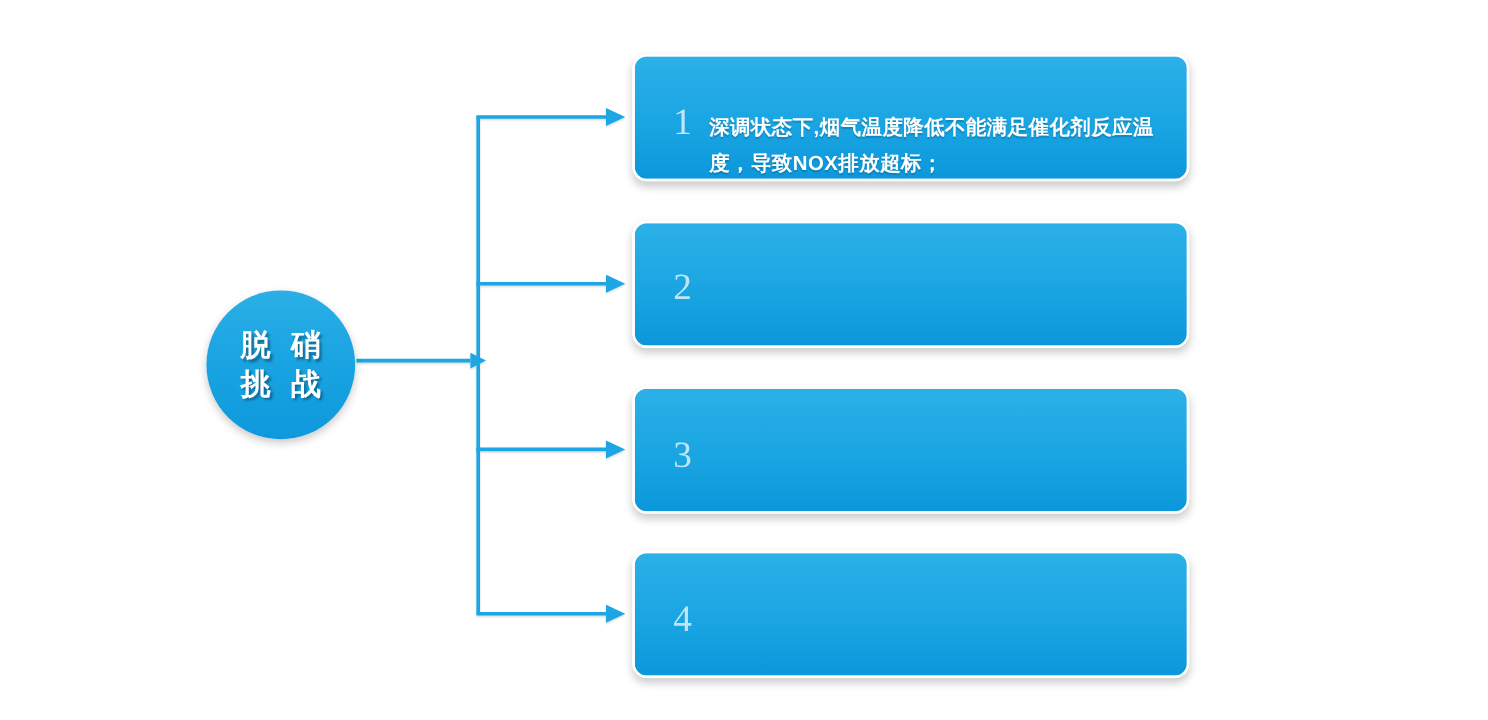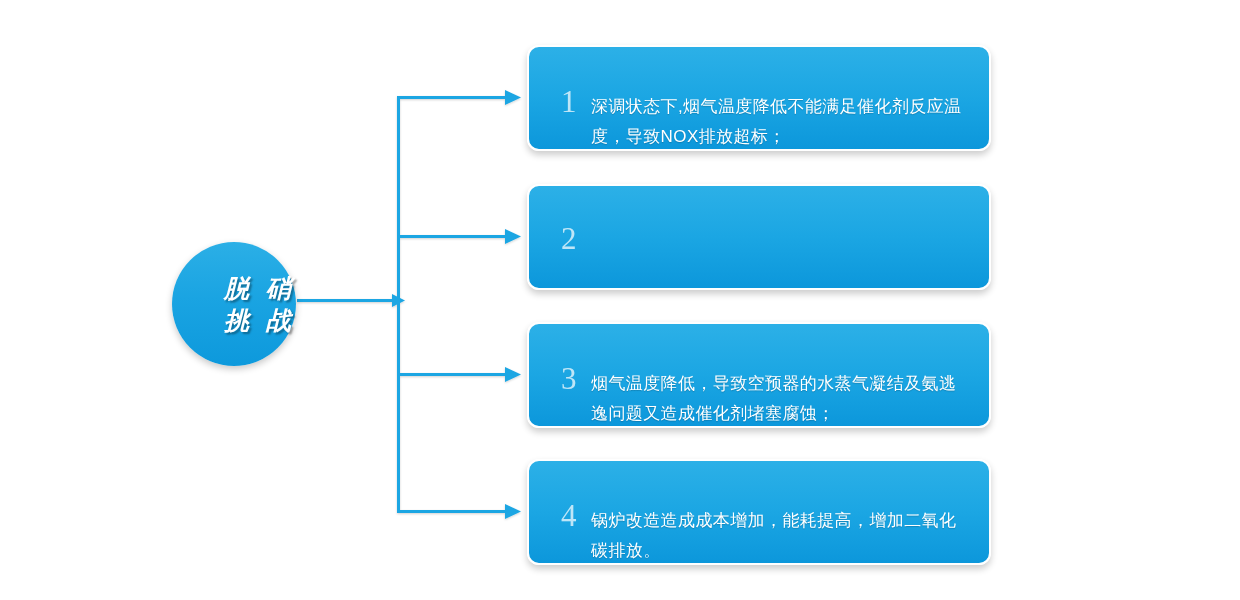--- a/index.html
+++ b/index.html
@@ -37,24 +37,23 @@
     position: absolute;
     left: 172px;
     top: 242px;
     width: 124px;
     height: 124px;
     border-radius: 50%;
     background: linear-gradient(180deg, #2BAFE6 0%, #1AA4E2 45%, #0D99DC 100%);
     box-shadow: 0 3px 7px rgba(0,0,0,0.22);
     display: flex;
     flex-direction: column;
-    align-items: flex-end;
+    align-items: center;
     justify-content: center;
     box-sizing: border-box;
-    font-style: italic;
   }
   .hub-line {
     color: #ffffff;
     font-size: 25px;
     font-weight: bold;
     letter-spacing: 5px;
     text-indent: 5px;
     line-height: 32px;
     text-shadow: 2px 2px 2px rgba(0,0,0,0.35);
     white-space: nowrap;
@@ -91,21 +90,21 @@
     text-align: left;
     align-self: center;
     margin-top: 6px;
   }
   .box-2 .box-num { margin-top: 2px; }
 
   .box-text {
     flex: 1 1 auto;
     color: #ffffff;
     font-size: 17px;
-    font-weight: normal;
+    font-weight: bold;
     line-height: 30px;
     letter-spacing: 0.4px;
     text-shadow: 0 1px 1px rgba(0,0,0,0.18);
     margin-top: 48px;
   }
 </style>
 </head>
 <body>
 
 <div id="diagram">
@@ -146,21 +145,19 @@
     <div class="box-num">1</div>
     <div class="box-text">深调状态下,烟气温度降低不能满足催化剂反应温度，导致NOX排放超标；</div>
   </div>
 
   <div class="box box-2">
     <div class="box-num">2</div>
   </div>
 
   <div class="box box-3">
     <div class="box-num">3</div>
-    <div class="box-text">烟气温度降低，导致空预器的水蒸气凝结及氨逃逸问题又造成催化剂堵塞腐蚀；</div>
   </div>
 
   <div class="box box-4">
     <div class="box-num">4</div>
-    <div class="box-text">锅炉改造造成成本增加，能耗提高，增加二氧化碳排放。</div>
   </div>
 
 </div>
 
 </body></html>

